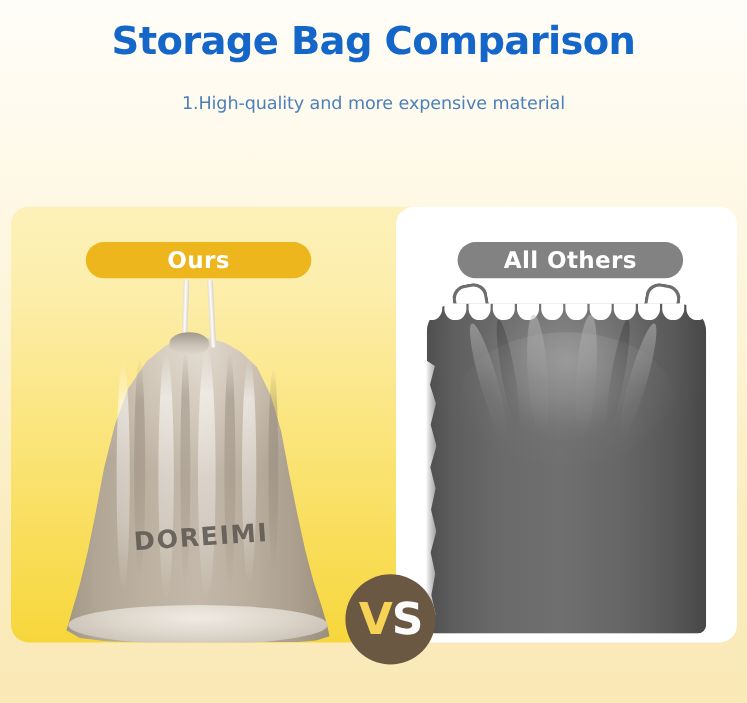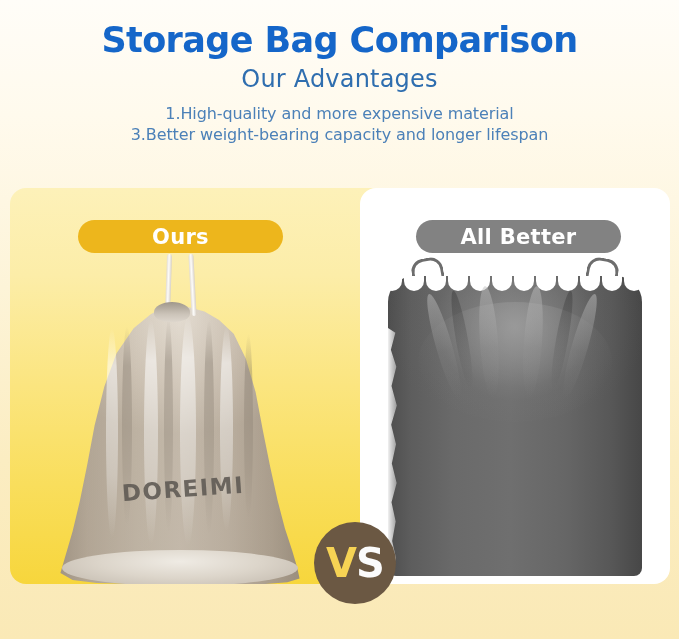--- a/index.html
+++ b/index.html
@@ -30,22 +30,22 @@
   
   .header {
     position: absolute;
     left: 0;
     top: 0;
     width: 679px;
     height: 182px;
     text-align: center;
   }
   .title {
-    margin: 0;
-    padding-top: 21px;
+    margin: 16px;
+    padding-top: 3px;
     font-family: "DejaVu Sans", sans-serif;
     font-size: 35px;
     font-weight: bold;
     letter-spacing: -0.6px;
     color: #1566C9;
     line-height: 1.12;
   }
   .subtitle {
     margin: 0;
     padding-top: 6px;
@@ -349,24 +349,22 @@
     clip-path: polygon(0% 0%, 46% 2%, 18% 9%, 52% 16%, 22% 24%, 55% 32%, 20% 40%, 50% 48%, 24% 56%, 54% 64%, 22% 72%, 48% 80%, 26% 88%, 50% 95%, 30% 100%, 0% 100%);
   }
 </style>
 </head>
 <body>
 
 <div class="poster">
 
   <div class="header">
     <h1 class="title">Storage Bag Comparison</h1>
-    <h2 class="subtitle">Our Advantages</h2>
     <ul class="advantages">
       <li>1.High-quality and more expensive material</li>
-      <li>3.Better weight-bearing capacity and longer lifespan</li>
     </ul>
   </div>
 
   <div class="panels">
 
     <div class="panel panel-ours">
 
       <div class="badge badge-ours">Ours</div>
 
       <div class="bag-ours-wrap">
@@ -386,21 +384,21 @@
         <div class="fold-shadow" style="left:196px; top:80px;  width:9px;  height:185px;"></div>
 
         <div class="bag-ours-bottom"></div>
 
         <div class="logo">DOREIMI</div>
       </div>
     </div>
 
     <div class="panel panel-others">
 
-      <div class="badge badge-others">All Better</div>
+      <div class="badge badge-others">All Others</div>
 
       <div class="bag-others-wrap">
         <div class="loop loop-l"></div>
         <div class="loop loop-r"></div>
 
         <div class="bag-others-body"></div>
 
         <div class="scallop">
           <i style="left:-6px;"></i>
             <i style="left:16px;"></i>

